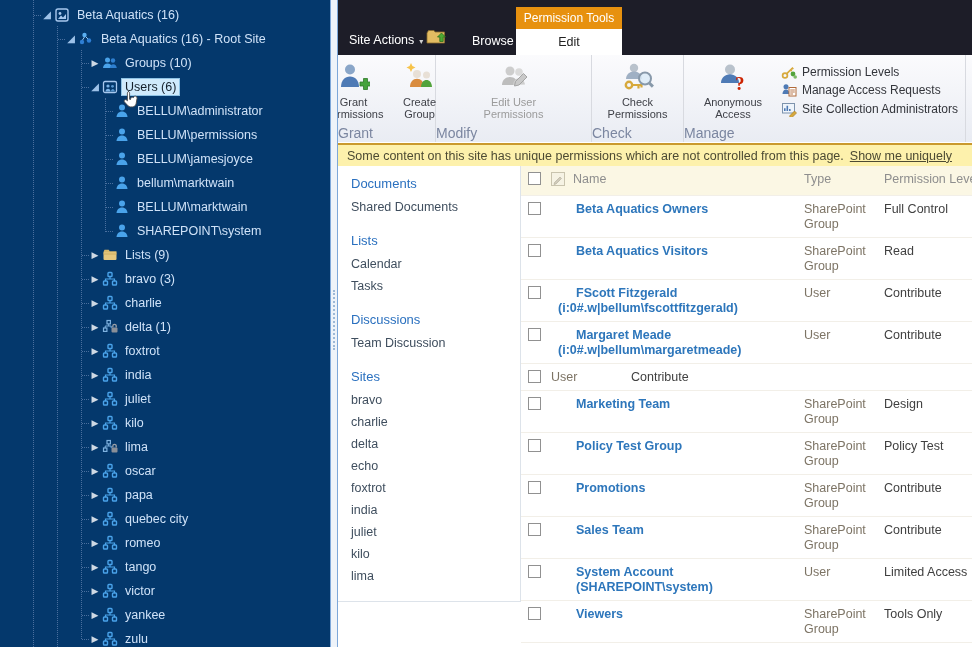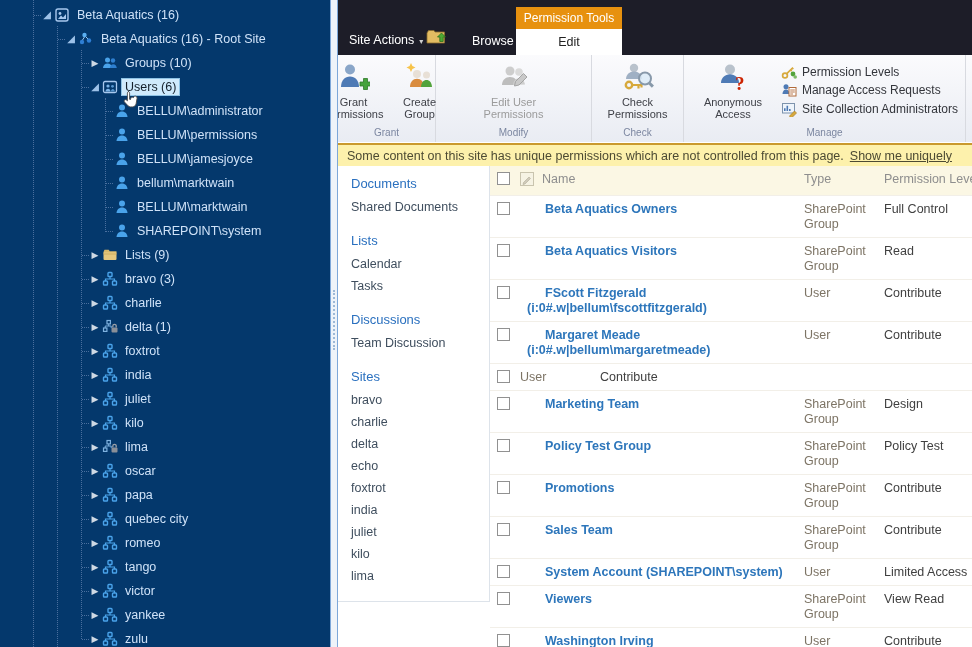--- a/index.html
+++ b/index.html
@@ -44,34 +44,34 @@
   .tab-edit { height:26px; background:#fff; color:#222; text-align:center; line-height:26px; font-size:12.5px; cursor:pointer; }
 
   
   .ribbon { height:88px; flex:none; display:flex; background:linear-gradient(#fbfbfd,#e9ecf3); border-bottom:1px solid #fff; }
   .rgroup { display:flex; flex-direction:column; border-right:1px solid #d8dae0; flex:none; }
   .btnrow { flex:1; display:flex; justify-content:center; padding-top:2px; }
   .rbtn { display:flex; flex-direction:column; align-items:center; font-size:11px; line-height:12px; text-align:center;
           color:#3f4148; padding:4px 2px 0; cursor:pointer; }
   .rbtn .bicon { width:32px; height:32px; margin-bottom:3px; }
   .rbtn.disabled { color:#9b9b9b;align-items:center; }
-  .glabel { height:17px; text-align:center; font-size:10px; color:#7b86a0; line-height:16px; }
+  .glabel { height:17px; font-size:14px; color:#7b86a0; line-height:16px; }
   .stack { display:flex; flex-direction:column; justify-content:space-between; padding:6px 0 8px 6px; align-items:flex-start; }
   .sbtn { display:flex; align-items:center; font-size:12px; color:#33353b; height:17px; cursor:pointer; white-space:nowrap; }
   .sbtn .sicon { width:16px; height:16px; margin-right:5px; flex:none; }
   .rfill { flex:1; }
 
   
   .statusbar { height:23px; flex:none; background:#fdf1ac; border-top:2px solid #c9992e; display:flex; align-items:center;
                padding-left:9px; font-size:12.5px; color:#4c4a33; white-space:nowrap; overflow:hidden; }
   .statusbar a { color:#4c4a33; text-decoration:underline; margin-left:6px; cursor:pointer; }
 
   
   .content { flex:1; display:flex; min-height:0; }
-  .quicklaunch { width:152px; flex:none; height:436px; border-right:1px solid #dde3ea; border-bottom:1px solid #dde3ea;
+  .quicklaunch { width:183px; flex:none; height:436px; border-right:1px solid #dde3ea; border-bottom:1px solid #dde3ea;
                  padding:10px 0 0 13px; overflow:hidden; }
   .ql-header { color:#2a70bf; font-size:13px; margin:18px 0 8px; cursor:pointer; }
   .ql-header:first-child { margin-top:0; }
   .ql-item { color:#3f4e5e; font-size:12.5px; margin-bottom:6px; line-height:16px; cursor:pointer; }
 
   .listing { flex:1; min-width:0; overflow:hidden; font-size:12.5px; line-height:15px; }
   .thead { display:flex; background:#fbf7e4; color:#8e8e8e; padding:6px 0 5px; align-items:flex-start; }
   .trow  { display:flex; padding:6px 0 5px; border-top:1px solid #f2efe8; align-items:flex-start; }
   .c-cb { width:30px; flex:none; padding-left:7px; }
   .cbox { width:13px; height:13px; border:1px solid #919191; background:#fff; display:block; cursor:pointer; }
@@ -697,21 +697,21 @@
             <div class="c-perm">Limited Access</div>
           </div>
           <div class="trow">
             <div class="c-cb">
               <span class="cbox"></span>
             </div>
             <div class="c-name">
               <div class="rname">Viewers</div>
             </div>
             <div class="c-type">SharePoint Group</div>
-            <div class="c-perm">View Read</div>
+            <div class="c-perm">Tools Only</div>
           </div>
           <div class="trow">
             <div class="c-cb">
               <span class="cbox"></span>
             </div>
             <div class="c-name">
               <div class="rname">Washington Irving</div>
             </div>
             <div class="c-type">User</div>
             <div class="c-perm">Contribute</div>

